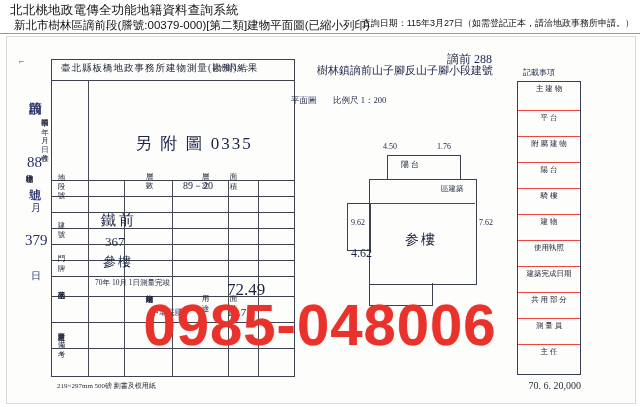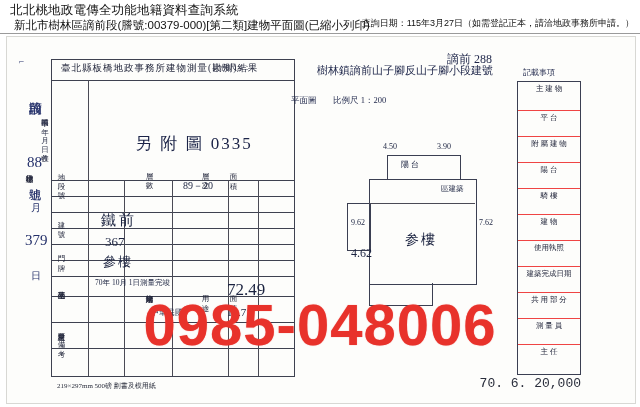--- a/index.html
+++ b/index.html
@@ -186,23 +186,23 @@
     position: absolute;
     left: 40px; bottom: 4px;
     font-size: 7px;
     color: #2a2e3c;
     font-family: "Liberation Serif", serif;
     white-space: nowrap;
   }
   .foot-right {
     position: absolute;
     right: 44px; bottom: 4px;
-    font-size: 13px;
+    font-size: 10px;
     color: #2a2e3c;
-    font-family: Liberation Mono, monospace;
+    font-family: Liberation Serif, serif;
     white-space: nowrap;
   }
 
   .vtext {
     writing-mode: vertical-rl;
     text-orientation: upright;
   }
 </style>
 </head>
 <body>
@@ -287,21 +287,21 @@
 
       <div class="poly" style="left:352px; top:136px; width:106px; height:104px;"></div>
       <div class="poly" style="left:370px; top:112px; width:72px; height:24px; border-bottom:none;"></div>
       <div class="poly" style="left:330px; top:160px; width:22px; height:46px;"></div>
       <div class="poly" style="left:352px; top:240px; width:62px; height:22px; border-top:none;"></div>
       <div class="line hline" style="left:352px; top:160px; width:106px;"></div>
 
       <div class="ink" style="left:384px; top:118px; font-size:8px;">陽 台</div>
       <div class="ink" style="left:388px; top:190px; font-size:14px; letter-spacing:2px;">参樓</div>
       <div class="ink" style="left:366px; top:100px; font-size:8px;">4.50</div>
-      <div class="ink" style="left:420px; top:100px; font-size:8px;">3.90</div>
+      <div class="ink" style="left:420px; top:100px; font-size:8px;">1.76</div>
       <div class="ink" style="left:462px; top:176px; font-size:8px;">7.62</div>
       <div class="ink" style="left:334px; top:204px; font-size:12px;">4.62</div>
       <div class="ink" style="left:334px; top:176px; font-size:8px;">9.62</div>
       <div class="ink" style="left:424px; top:142px; font-size:7.5px;">區建築</div>
 
       <div class="strip">
         <div class="strip-cell" style="top:0px; height:28px; border-top:none;">主 建 物</div>
         <div class="strip-cell" style="top:28px; height:26px;">平 台</div>
         <div class="strip-cell" style="top:54px; height:26px;">附 屬 建 物</div>
         <div class="strip-cell" style="top:80px; height:26px;">陽 台</div>

